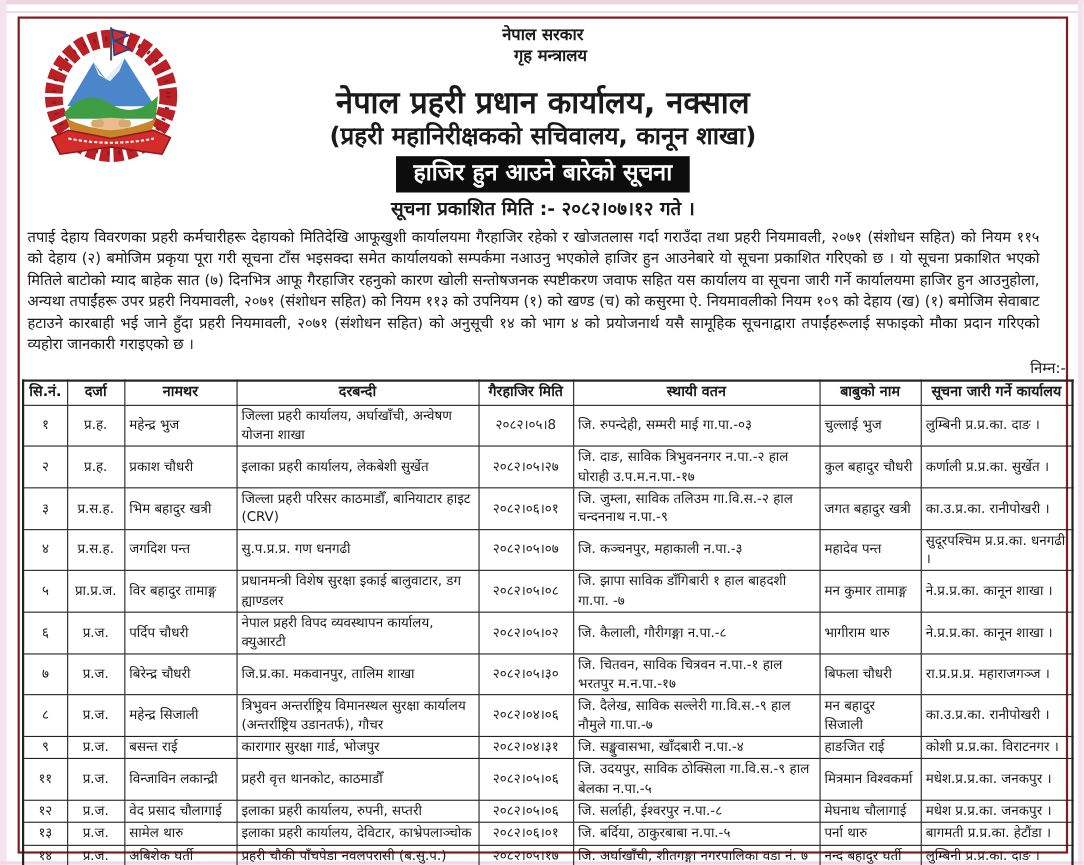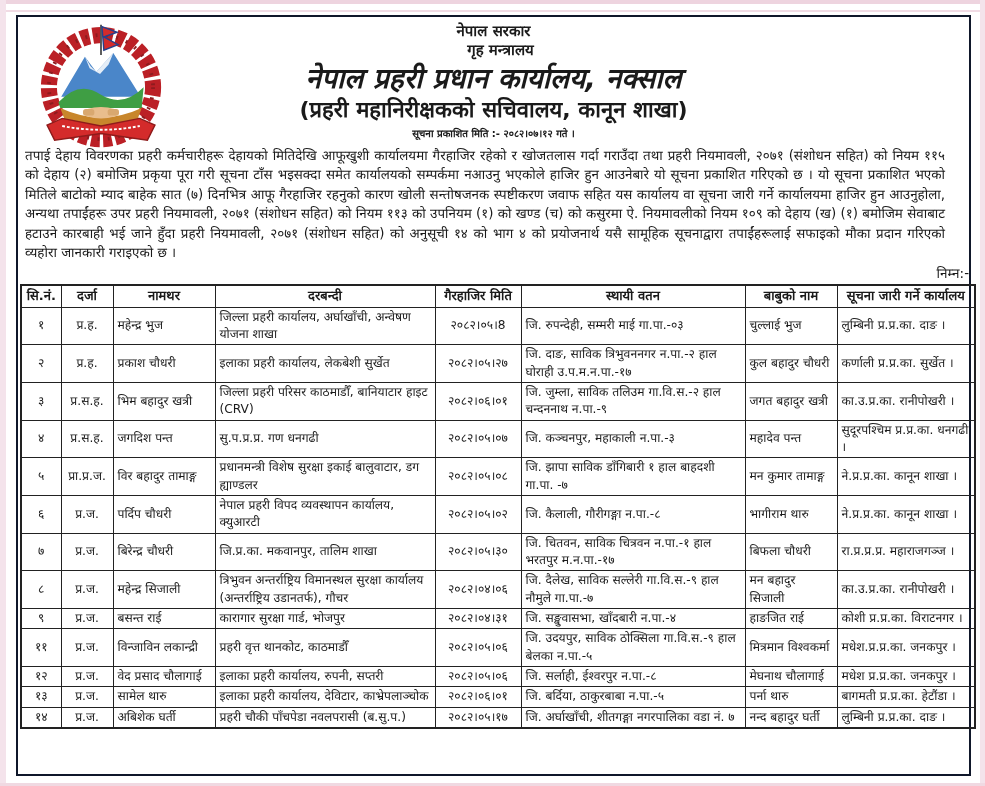--- a/index.html
+++ b/index.html
@@ -5,32 +5,32 @@
   * { margin:0; padding:0; box-sizing:border-box; }
   html,body { width:985px; height:786px; background:#ffffff; overflow:hidden;
               font-family:"DejaVu Sans","Liberation Sans",sans-serif; color:#1a1a1a; }
   .scan-band-top    { position:absolute; top:0; left:0; right:0; height:4px; background:#eed4df; }
   .scan-line-top    { position:absolute; top:10px; left:0; right:0; height:2px; background:#f1dbe4; }
   .scan-band-left   { position:absolute; top:0; bottom:0; left:0; width:6px; background:#f4e3eb; }
   .scan-band-right  { position:absolute; top:0; bottom:0; right:0; width:5px; background:#f4e3eb; }
   .scan-band-bottom { position:absolute; bottom:0; left:0; right:0; height:3px; background:#f0d9e2; }
 
   .document { position:absolute; left:16px; top:15px; right:14px; bottom:10px;
-              background:#ffffff; border:2px solid #0f172a; }
+              background:#ffffff; border:2px solid #7f1d1d; }
 
   .emblem { position:absolute; left:12px; top:2px; width:142px; height:142px; }
 
   .doc-header { text-align:center; padding-top:5px; line-height:1.25; }
   .gov-line      { font-size:15px; font-weight:700; }
   .ministry-line { font-size:15px; font-weight:700;padding-left:14px; }
-  .office-line   { font-size:28px; font-weight:700; margin-top:1px;font-style:italic; }
+  .office-line   { font-size:28px; font-weight:700; margin-top:16px; }
   .dept-line     { font-size:22px; font-weight:700; }
   .notice-box    { display:inline-block; background:#0d0d0d; color:#ffffff;
                    font-size:21px; font-weight:700; padding:2px 16px 5px; margin-top:4px; }
-  .date-line     { font-size:10px; font-weight:700; margin-top:5px; }
+  .date-line     { font-size:17px; font-weight:700; margin-top:5px; }
 
   .body-text { font-size:13.4px; line-height:1.46; text-align:justify;
                margin:5px 24px 0 7px; }
   .nimna     { text-align:right; font-weight:400; font-size:13.5px; margin:1px 0 2px; }
 
   table.personnel { width:calc(100% - 6px); margin:0 3px 0 2px; border-collapse:collapse;
                     table-layout:fixed; border:2px solid #222222; }
   table.personnel th { border:1px solid #222222; font-size:13px; font-weight:700;
                        padding:2px 2px; text-align:center; line-height:1.3; }
   table.personnel td { border:1px solid #222222; font-size:12.2px; padding:1px 4px;
@@ -71,20 +71,21 @@
 
     <path d="M18 112 L34 105 L75 113 L116 105 L132 112 L124 128 L75 121 L26 128 Z" fill="#d42b2b" stroke="#8e1b1b" stroke-width="1.5"></path>
     <path d="M34 113 Q75 121 116 113" fill="none" stroke="#ffffff" stroke-width="2" stroke-dasharray="3 2"></path>
   </svg>
 
   <div class="doc-header">
     <div class="gov-line">नेपाल सरकार</div>
     <div class="ministry-line">गृह मन्त्रालय</div>
     <div class="office-line">नेपाल प्रहरी प्रधान कार्यालय, नक्साल</div>
     <div class="dept-line">(प्रहरी महानिरीक्षकको सचिवालय, कानून शाखा)</div>
+    <div><span class="notice-box">हाजिर हुन आउने बारेको सूचना</span></div>
     <div class="date-line">सूचना प्रकाशित मिति :- २०८२।०७।१२ गते ।</div>
   </div>
 
   <div class="body-text">तपाई देहाय विवरणका प्रहरी कर्मचारीहरू देहायको मितिदेखि आफूखुशी कार्यालयमा गैरहाजिर रहेको र खोजतलास गर्दा गराउँदा तथा प्रहरी नियमावली, २०७१ (संशोधन सहित) को नियम ११५ को देहाय (२) बमोजिम प्रकृया पूरा गरी सूचना टाँस भइसक्दा समेत कार्यालयको सम्पर्कमा नआउनु भएकोले हाजिर हुन आउनेबारे यो सूचना प्रकाशित गरिएको छ । यो सूचना प्रकाशित भएको मितिले बाटोको म्याद बाहेक सात (७) दिनभित्र आफू गैरहाजिर रहनुको कारण खोली सन्तोषजनक स्पष्टीकरण जवाफ सहित यस कार्यालय वा सूचना जारी गर्ने कार्यालयमा हाजिर हुन आउनुहोला, अन्यथा तपाईंहरू उपर प्रहरी नियमावली, २०७१ (संशोधन सहित) को नियम ११३ को उपनियम (१) को खण्ड (च) को कसुरमा ऐ. नियमावलीको नियम १०९ को देहाय (ख) (१) बमोजिम सेवाबाट हटाउने कारबाही भई जाने हुँदा प्रहरी नियमावली, २०७१ (संशोधन सहित) को अनुसूची १४ को भाग ४ को प्रयोजनार्थ यसै सामूहिक सूचनाद्वारा तपाईंहरूलाई सफाइको मौका प्रदान गरिएको व्यहोरा जानकारी गराइएको छ ।</div>
   <div class="nimna">निम्न:-</div>
 
   <table class="personnel">
     <colgroup>
       <col style="width:40px">
         <col style="width:52px">

